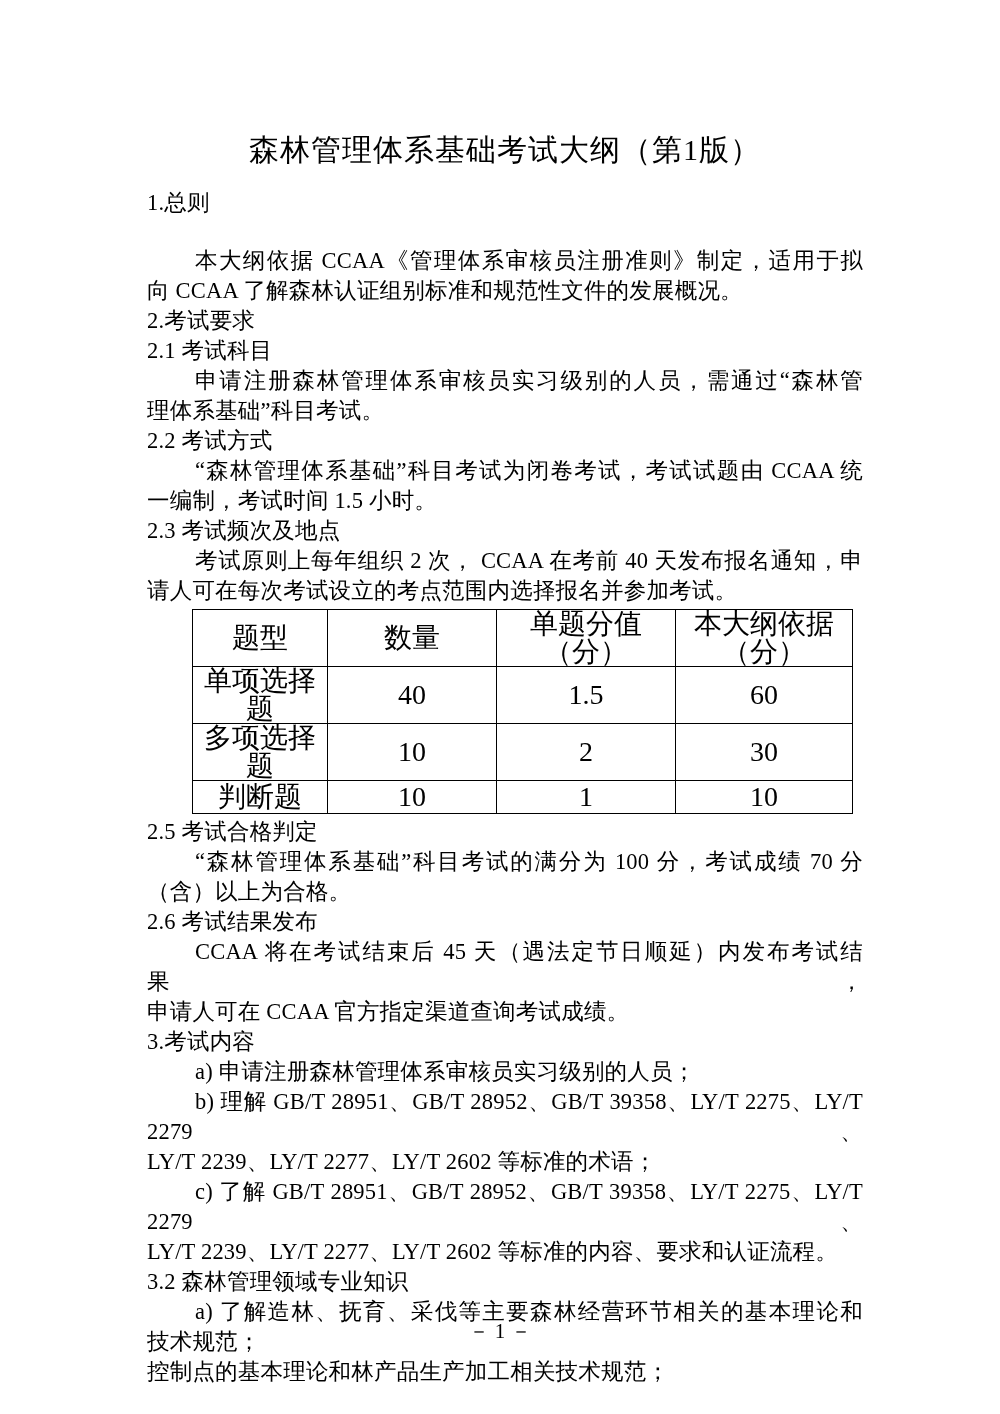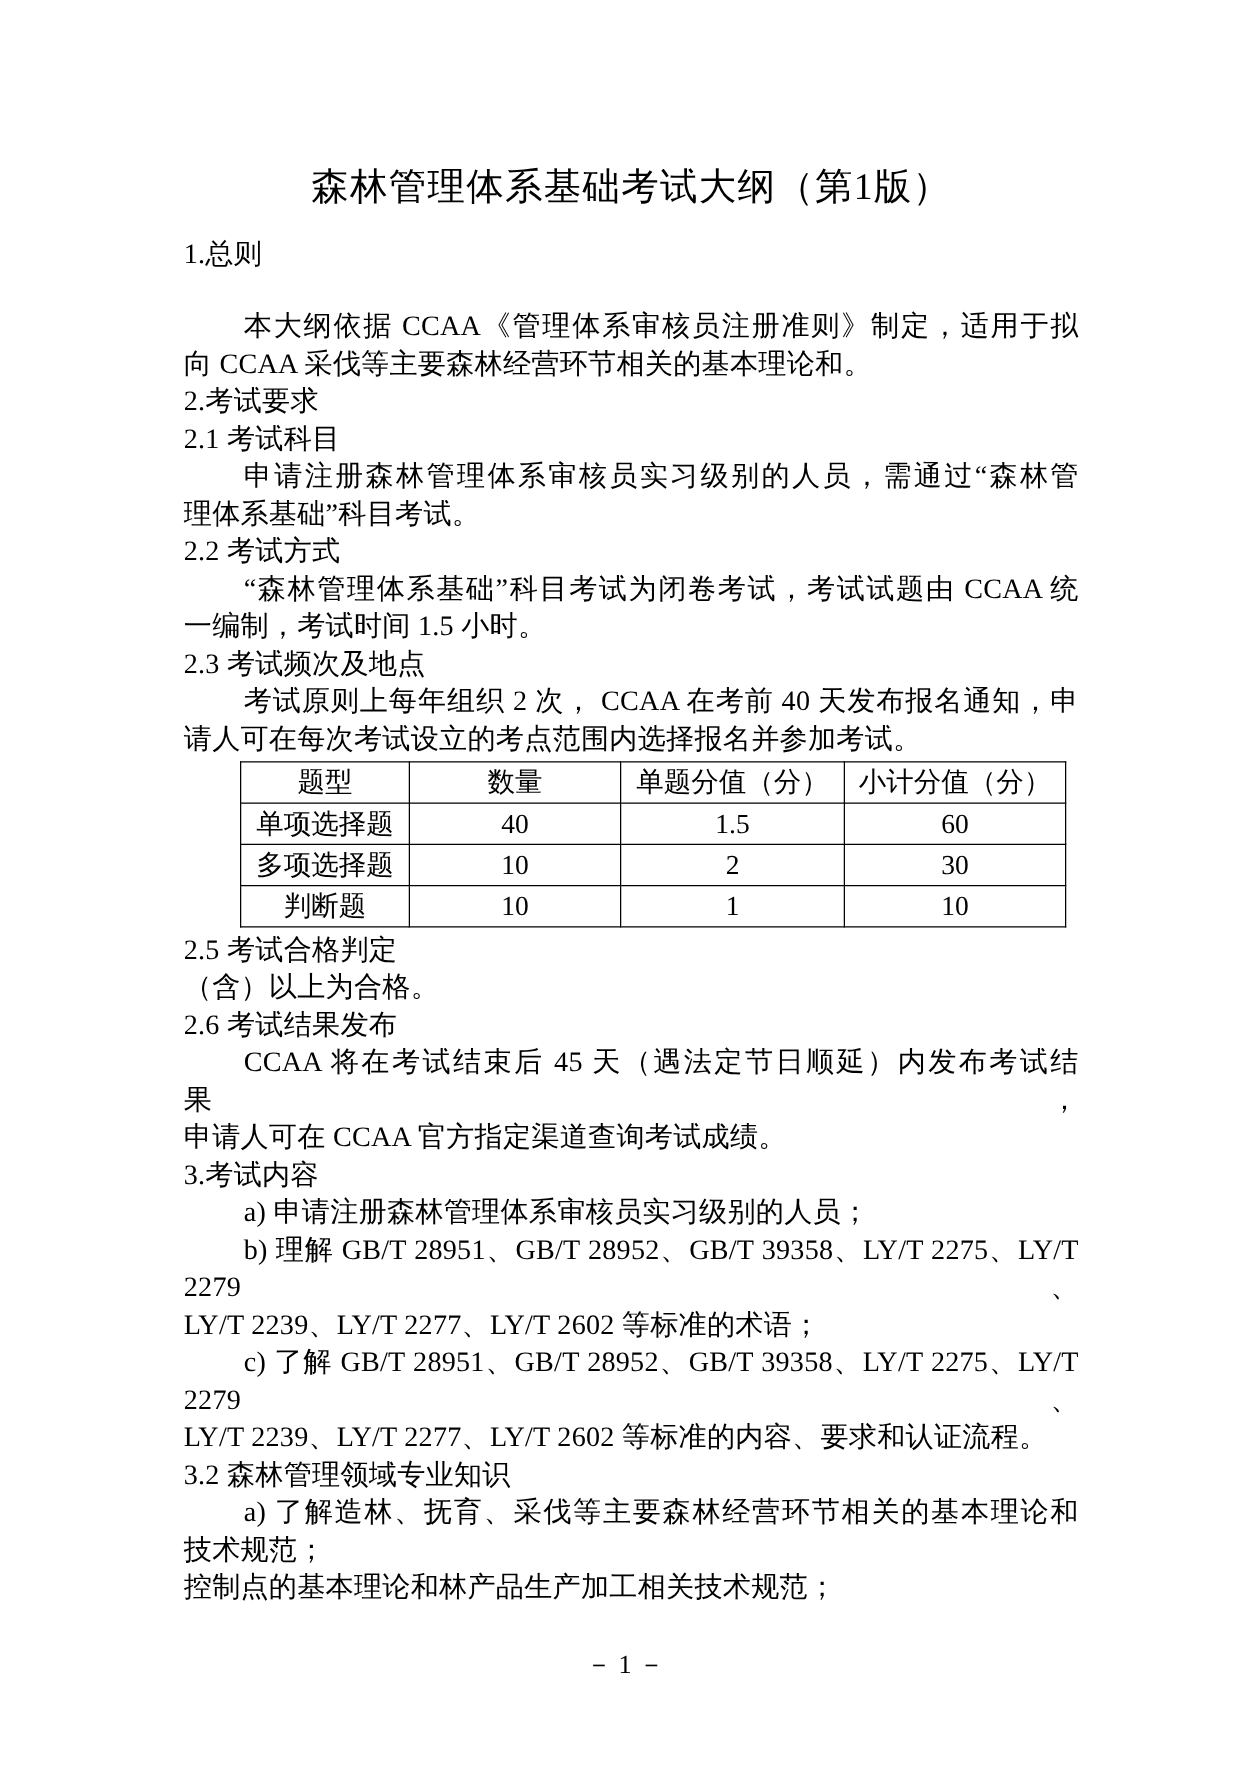--- a/index.html
+++ b/index.html
@@ -72,21 +72,21 @@
   table.score-table {
     border-collapse: collapse;
     width: 660px;
     table-layout: fixed;
   }
   table.score-table td {
     border: 1.5px solid #000;
     height: 32px;
     text-align: center;
     vertical-align: middle;
-    font-size: 22px;
+    font-size: 28px;
     line-height: 28px;
     padding: 0 2px;
     font-family: "Liberation Serif", "DejaVu Serif", serif;
   }
   table.score-table col.c0 { width: 135px; }
   table.score-table col.c1 { width: 169px; }
   table.score-table col.c2 { width: 179px; }
   table.score-table col.c3 { width: 177px; }
 
   
@@ -104,21 +104,21 @@
 <body>
 
 <div class="page">
 
   <div class="doc-body">
 
     <h1 class="doc-title">森林管理体系基础考试大纲（第1版）</h1>
 
     <div class="line">1.总则</div>
     <div class="line justify" style="text-indent: 48px; margin-top: 28px;">本大纲依据 CCAA《管理体系审核员注册准则》制定，适用于拟</div>
-    <div class="line justify last">向 CCAA 采伐等主要森林经营环节相关的基本理论和。</div>
+    <div class="line justify last">向 CCAA 了解森林认证组别标准和规范性文件的发展概况。</div>
 
     <div class="line">2.考试要求</div>
 
     <div class="line">2.1 考试科目</div>
     <div class="line justify" style="text-indent: 48px;">申请注册森林管理体系审核员实习级别的人员，需通过“森林管</div>
     <div class="line justify last">理体系基础”科目考试。</div>
 
     <div class="line">2.2 考试方式</div>
     <div class="line justify" style="text-indent: 48px;">“森林管理体系基础”科目考试为闭卷考试，考试试题由 CCAA 统</div>
     <div class="line justify last">一编制，考试时间 1.5 小时。</div>
@@ -134,21 +134,21 @@
           <col class="c0">
             <col class="c1">
             <col class="c2">
             <col class="c3">
         </colgroup>
         <tbody>
           <tr>
             <td>题型</td>
             <td>数量</td>
             <td>单题分值（分）</td>
-            <td>小计分值（分）</td>
+            <td>本大纲依据（分）</td>
           </tr>
           <tr>
             <td>单项选择题</td>
             <td>40</td>
             <td>1.5</td>
             <td>60</td>
           </tr>
           <tr>
             <td>多项选择题</td>
             <td>10</td>
@@ -159,20 +159,21 @@
             <td>判断题</td>
             <td>10</td>
             <td>1</td>
             <td>10</td>
           </tr>
         </tbody>
       </table>
     </div>
 
     <div class="line">2.5 考试合格判定</div>
+    <div class="line justify" style="text-indent: 48px;">“森林管理体系基础”科目考试的满分为 100 分，考试成绩 70 分</div>
     <div class="line justify last">（含）以上为合格。</div>
 
     <div class="line">2.6 考试结果发布</div>
     <div class="line justify" style="text-indent: 48px;">CCAA 将在考试结束后 45 天（遇法定节日顺延）内发布考试结果，</div>
     <div class="line justify last">申请人可在 CCAA 官方指定渠道查询考试成绩。</div>
 
     <div class="line">3.考试内容</div>
 
     <div class="line indent-item">a) 申请注册森林管理体系审核员实习级别的人员；</div>
     <div class="line justify" style="text-indent: 48px;">b) 理解 GB/T 28951、GB/T 28952、GB/T 39358、LY/T 2275、LY/T2279、</div>

